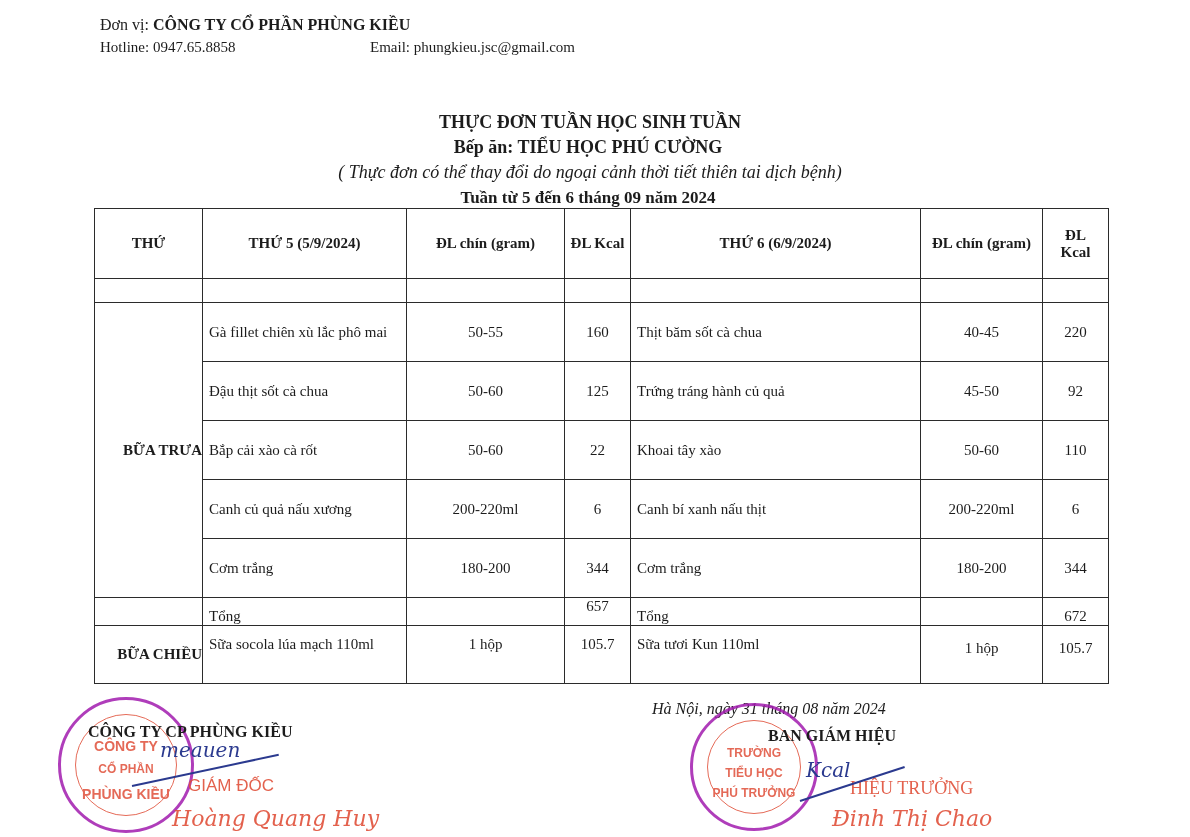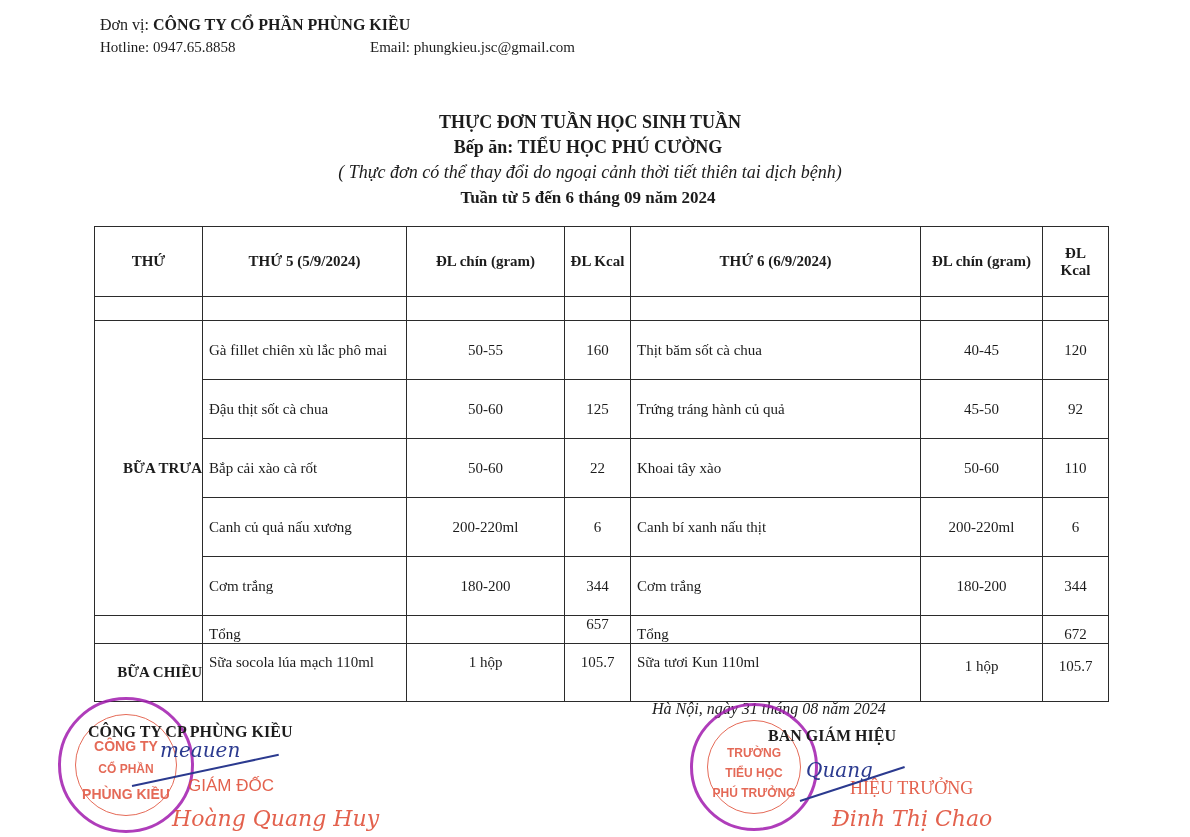--- a/index.html
+++ b/index.html
@@ -14,21 +14,21 @@
     .org .email { position: absolute; left: 270px; top: 0; white-space: nowrap; }
 
     .titles { position: absolute; left: 0; width: 1190px; top: 110px; text-align: center; }
     .titles .t1 { font-size: 18px; font-weight: bold; line-height: 25px; margin-left: -10px; }
     .titles .t2 { font-size: 18px; font-weight: bold; line-height: 24px; margin-left: -14px; }
     .titles .t3 { font-size: 18px; font-style: italic; line-height: 26px; margin-left: -10px; }
     .titles .t4 { font-size: 17px; font-weight: bold; line-height: 25px; margin-left: -14px; }
 
     table.menu {
       position: absolute; left: 94px; top: 208px; width: 1014px;
-      border-collapse: collapse; font-size: 15px; table-layout: fixed; margin-top: 18px;
+      border-collapse: collapse; font-size: 15px; table-layout: fixed;
     }
     table.menu td, table.menu th { border: 1.5px solid #2b2b2b; }
     table.menu th { font-weight: bold; font-size: 15px; height: 70px; text-align: center; }
     table.menu td { height: 59px; }
     table.menu tr.spacer td { height: 24px; }
     table.menu tr.total td { height: 28px; vertical-align: bottom; }
     table.menu tr.snack td { height: 58px; }
     .c { text-align: center; }
     .l { text-align: left; padding-left: 6px; }
     .meal { font-weight: bold; text-align: right; padding-left: 3px; }
@@ -98,21 +98,21 @@
         <td></td>
         <td></td>
   </tr>
   <tr>
     <td class="meal" rowspan="5">BỮA TRƯA</td>
     <td class="l">Gà fillet chiên xù lắc phô mai</td>
     <td class="c">50-55</td>
     <td class="c">160</td>
     <td class="l">Thịt băm sốt cà chua</td>
     <td class="c">40-45</td>
-    <td class="c">120</td>
+    <td class="c">220</td>
   </tr>
   <tr>
     <td class="l">Đậu thịt sốt cà chua</td>
     <td class="c">50-60</td>
     <td class="c">125</td>
     <td class="l">Trứng tráng hành củ quả</td>
     <td class="c">45-50</td>
     <td class="c">92</td>
   </tr>
   <tr>
@@ -175,14 +175,14 @@
 <div class="sig-date">Hà Nội, ngày 31 tháng 08 năm 2024</div>
 <div class="stamp stamp2">
   <div class="inner"></div>
   <div class="stamp-line" style="top:40px;">TRƯỜNG</div>
   <div class="stamp-line" style="top:60px;">TIỂU HỌC</div>
   <div class="stamp-line" style="top:80px;">PHÚ TRƯỞNG</div>
 </div>
 <div class="sig-right">BAN GIÁM HIỆU</div>
 <div class="red-title" style="left:850px;top:778px;font-family:'Liberation Serif',serif;font-size:18px;">HIỆU TRƯỞNG</div>
 <div class="red-script" style="left:832px;top:806px;">Đinh Thị Chao</div>
-<div class="signature" style="left:806px;top:758px;">Quang</div>
+<div class="signature" style="left:806px;top:758px;">Kcal</div>
 <div class="sign-stroke" style="left:800px;top:800px;width:110px;transform:rotate(-18deg);"></div>
 
 </body></html>

